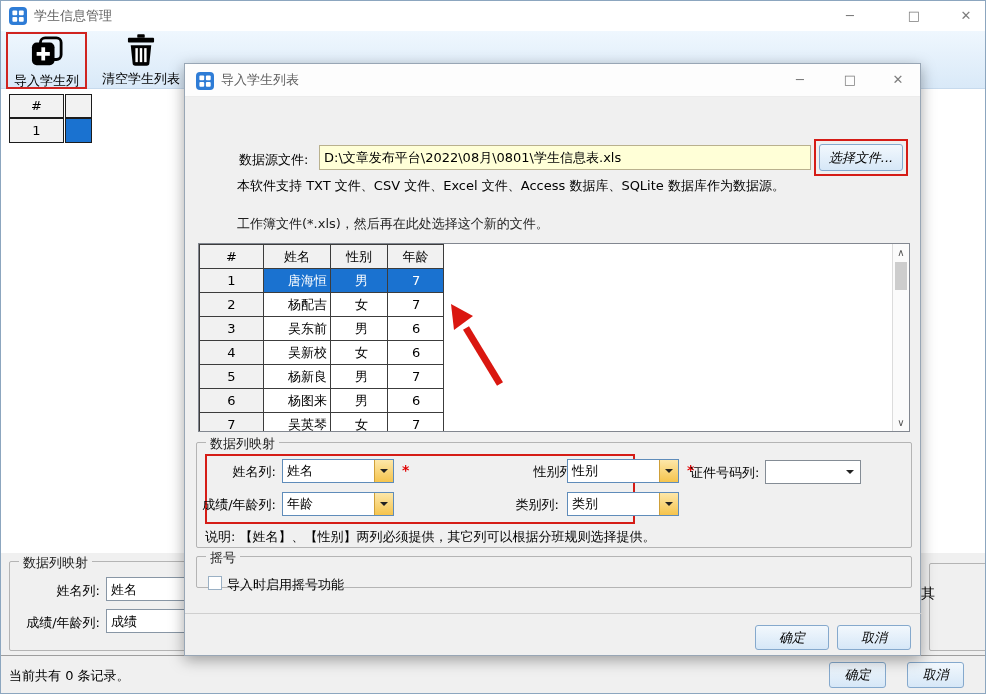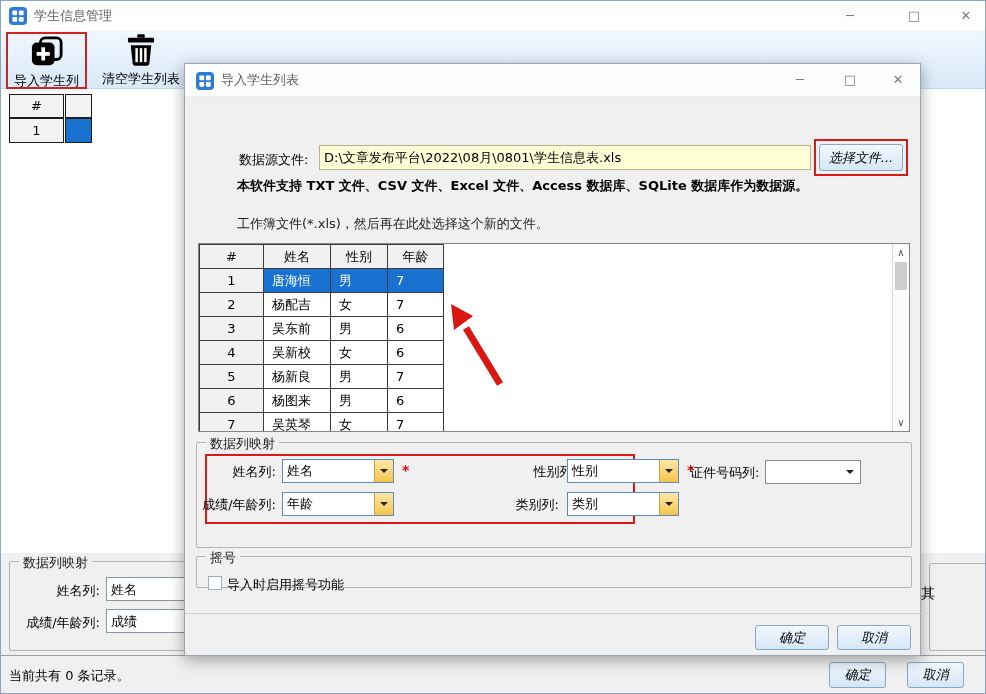--- a/index.html
+++ b/index.html
@@ -33,28 +33,28 @@
   .cb{position:absolute;width:14px;height:14px;background:#fff;border:1px solid #9ab0c4;font-size:12px;
       line-height:13px;text-align:center;color:#c77800;}
   .cb.checked{border-color:#d09a3a;font-weight:bold;}
   .asterisk{color:#e00000;font-size:14px;font-weight:bold;}
 
   
   #dialog{left:183px;top:62px;width:737px;height:593px;background:#f0f0f0;border:1px solid #98a6b5;
           box-shadow:0 4px 14px rgba(0,0,0,.35);z-index:10;}
   .dlg-titlebar{left:0;top:0;width:100%;height:33px;background:#fdfdfd;border-bottom:1px solid #ececec;}
   .yellow-input{background:#ffffd7;border:1px solid #b9b18e;font-size:13px;color:#000;padding:3px 4px;white-space:nowrap;overflow:hidden;}
-  .boldnote{font-size:13px;font-weight:bold;color:#000;white-space:nowrap;}
+  .boldnote{font-size:13px;font-weight:normal;color:#000;white-space:nowrap;}
   .tip{font-size:13px;color:#1e1e1e;white-space:nowrap;}
 
   
   #ptable-wrap{left:13px;top:179px;width:712px;height:189px;background:#fff;border:1px solid #828790;overflow:hidden;}
   table.preview{border-collapse:collapse;}
   table.preview td,table.preview th{border:1px solid #3c3c3c;height:24px;font-size:13px;font-weight:normal;
-       padding:0 0 0 8px;text-align:left;background:#fff;color:#000;white-space:nowrap;}
+       padding:0 0 0 24px;text-align:left;background:#fff;color:#000;white-space:nowrap;}
   table.preview th{background:#f1f1f1;text-align:center;padding:0;}
   table.preview td.idx{background:#f1f1f1;text-align:center;padding:0;}
   tr.sel td{background:#1a72d0;color:#fff;}
   tr.sel td.idx{background:#f1f1f1;color:#000;}
   .scrollbar{position:absolute;right:0;top:0;bottom:0;width:17px;background:#fbfbfb;border-left:1px solid #dcdcdc;}
   .scroll-caret{position:absolute;left:0;width:16px;text-align:center;color:#555;font-size:10px;}
   .scroll-thumb{position:absolute;left:2px;top:18px;width:12px;height:28px;background:#cdcdcd;}
 
   .redbox{border:2px solid #d51c16;}
   .statusbar{left:0;top:654px;width:100%;height:50px;background:#f0f0f0;border-top:1px solid #9e9e9e;}
@@ -275,20 +275,21 @@
     </div>
 
     <span class="abs fldlabel" style="left:322px;top:432px;width:52px;text-align:right">类别列:</span>
     <div class="abs combo" style="left:382px;top:428px;width:112px">
       <span class="combo-val">类别</span>
       <span class="combo-btn">
           <i class="tri"></i>
         </span>
     </div>
 
+    <span class="abs fldlabel" style="left:20px;top:464px">说明: 【姓名】、【性别】两列必须提供，其它列可以根据分班规则选择提供。</span>
 
     <div class="abs groupbox" style="left:11px;top:492px;width:716px;height:32px">
       <span class="grouplbl">摇号</span>
       <span class="cb" style="left:11px;top:19px"></span>
       <span class="abs fldlabel" style="left:30px;top:19px">导入时启用摇号功能</span>
     </div>
 
     <div class="abs" style="left:0;top:549px;width:737px;height:1px;background:#cfcfcf"></div>
     <div class="abs btn-blue" style="left:570px;top:561px;width:74px;height:25px">确定</div>
     <div class="abs btn-blue" style="left:652px;top:561px;width:74px;height:25px">取消</div>

